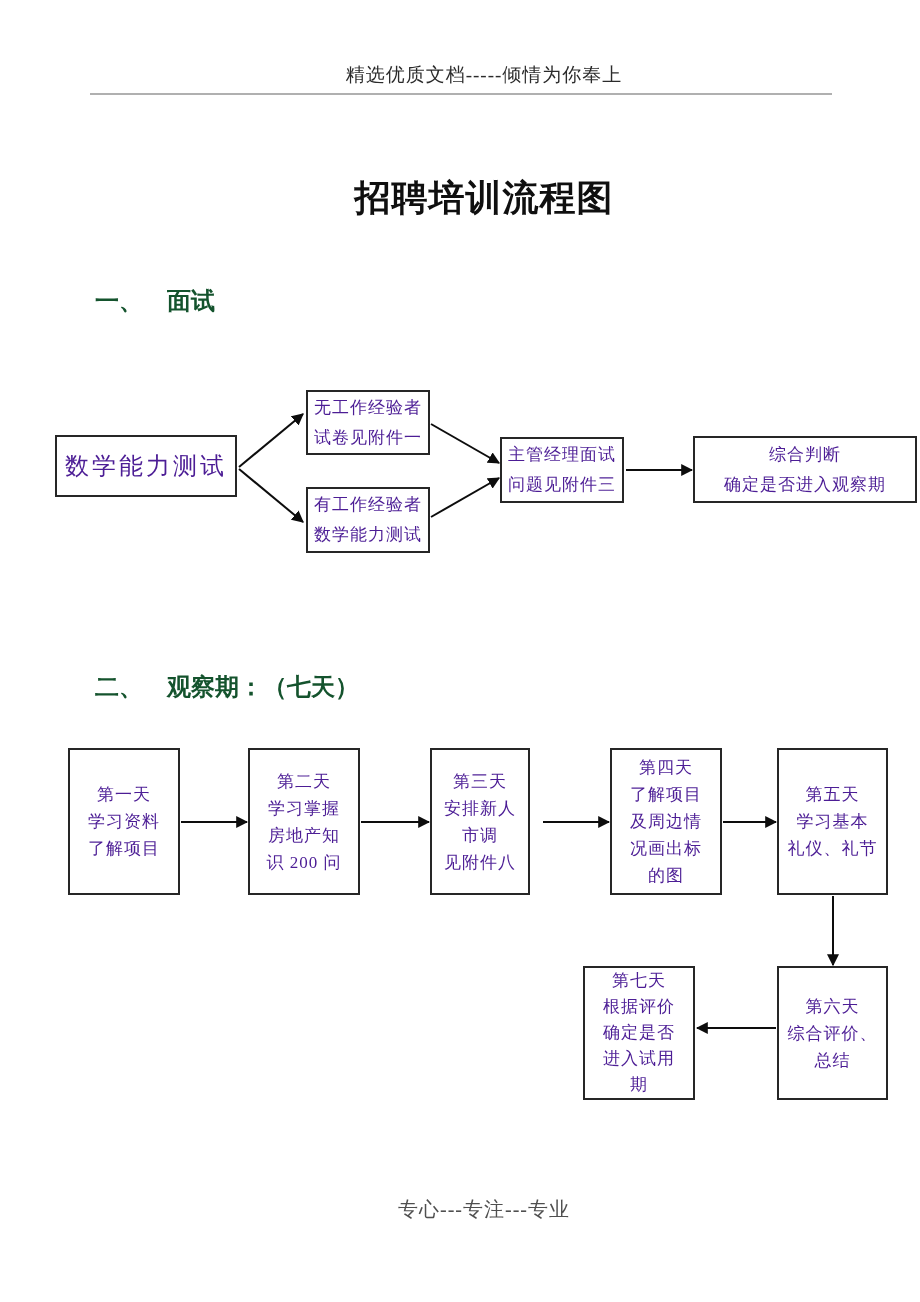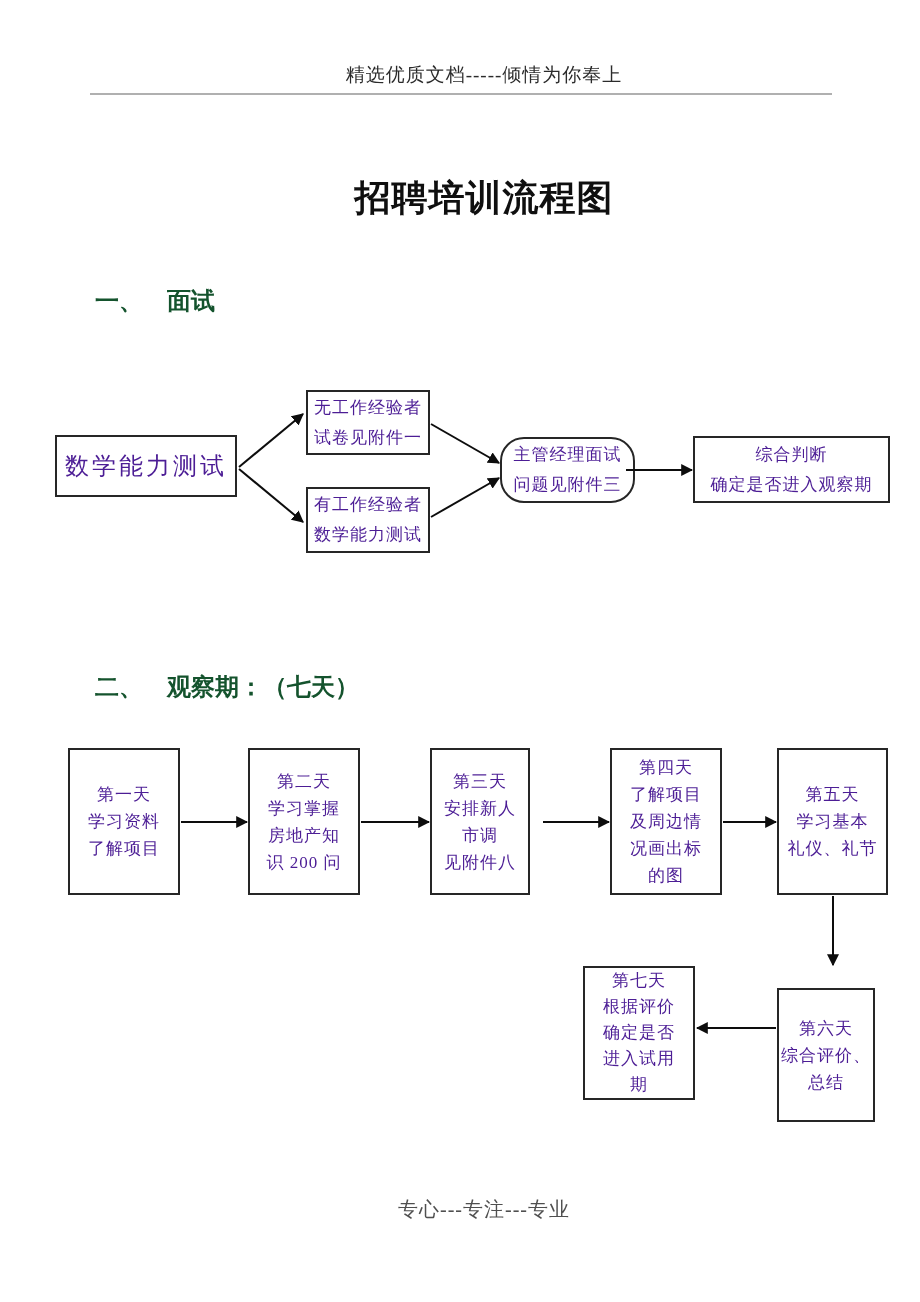--- a/index.html
+++ b/index.html
@@ -64,28 +64,28 @@
     letter-spacing: 1px;
     color: #4c1d95;
   }
   .n1 { line-height: 30px; }
   .n2 { line-height: 27px; }
   .lh26 { line-height: 26px; }
   .node-math { left: 55px; top: 435px; width: 182px; height: 62px;
                font-size: 24px; letter-spacing: 3px; }
   .node-noexp { left: 306px; top: 390px; width: 124px; height: 65px; }
   .node-exp   { left: 306px; top: 487px; width: 124px; height: 66px; }
-  .node-mgr   { left: 500px; top: 437px; width: 135px; height: 66px; border-radius: 24px; }
-  .node-judge { left: 693px; top: 436px; width: 197px; height: 67px; }
+  .node-mgr   { left: 500px; top: 437px; width: 124px; height: 66px; }
+  .node-judge { left: 693px; top: 436px; width: 224px; height: 67px; }
   .node-day1 { left: 68px;  top: 748px; width: 112px; height: 147px; }
   .node-day2 { left: 248px; top: 748px; width: 112px; height: 147px; }
   .node-day3 { left: 430px; top: 748px; width: 100px; height: 147px; }
   .node-day4 { left: 610px; top: 748px; width: 112px; height: 147px; }
   .node-day5 { left: 777px; top: 748px; width: 111px; height: 147px; }
-  .node-day6 { left: 777px; top: 966px; width: 98px; height: 134px; margin-top: 22px; }
+  .node-day6 { left: 777px; top: 966px; width: 111px; height: 134px; }
   .node-day7 { left: 583px; top: 966px; width: 112px; height: 134px; }
   .arrows {
     position: absolute;
     top: 0; left: 0;
     pointer-events: none;
   }
   .ftr-text {
     position: absolute;
     top: 1196px; left: 0; right: 0;
     text-align: center;

